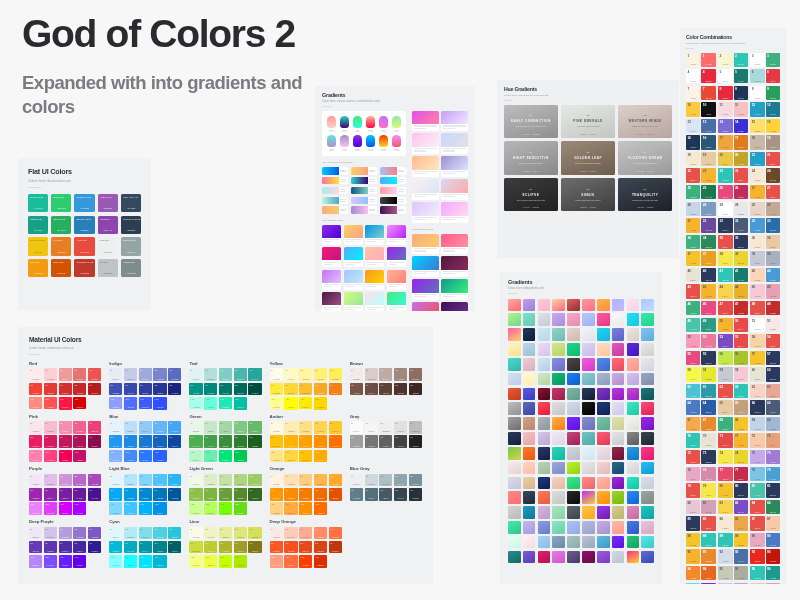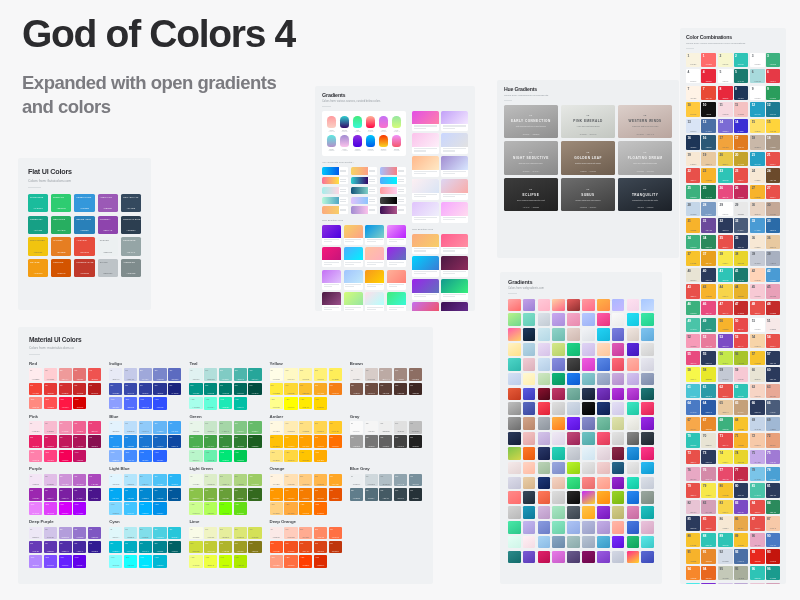--- a/index.html
+++ b/index.html
@@ -126,22 +126,22 @@
   .chip .cx { position: absolute; left: 50%; transform: translateX(-50%); bottom: 1.4px; font-size: 1.5px; opacity: .75; }
   .chip.dk .cn, .chip.dk .cx { color: #ffffff; }
   .chip.lt .cn, .chip.lt .cx { color: #5a5f65; }
 </style>
 </head>
 <body>
 
 <div id="stage">
 
   <div id="masthead">
-    <div id="title">God of Colors 4</div>
-    <div id="subtitle">Expanded with open gradients and colors</div>
+    <div id="title">God of Colors 2</div>
+    <div id="subtitle">Expanded with into gradients and colors</div>
   </div>
 
   <div class="panel" id="flat">
     <div class="p-title">Flat UI Colors</div>
     <div class="p-sub">Colors from: flatuicolors.com</div>
     <div class="p-rule"></div>
     <div id="flat-grid">
         <div class="flat-cell" style="background: rgb(26, 188, 156);">
           <span class="fn">TURQUOISE</span>
           <span class="fx">#1ABC9C</span>

